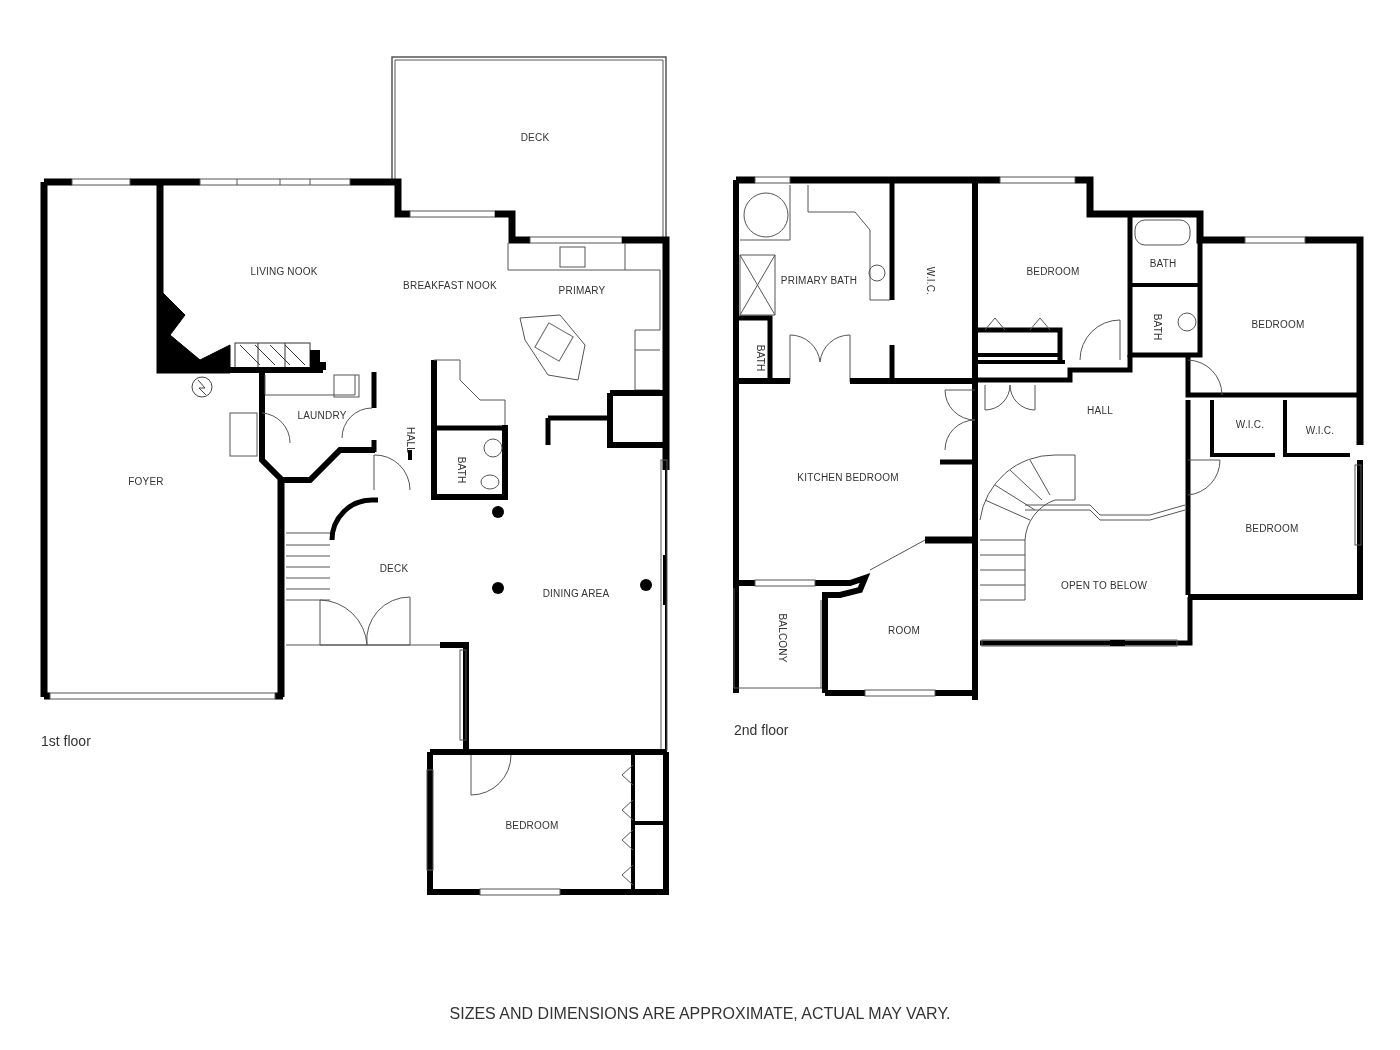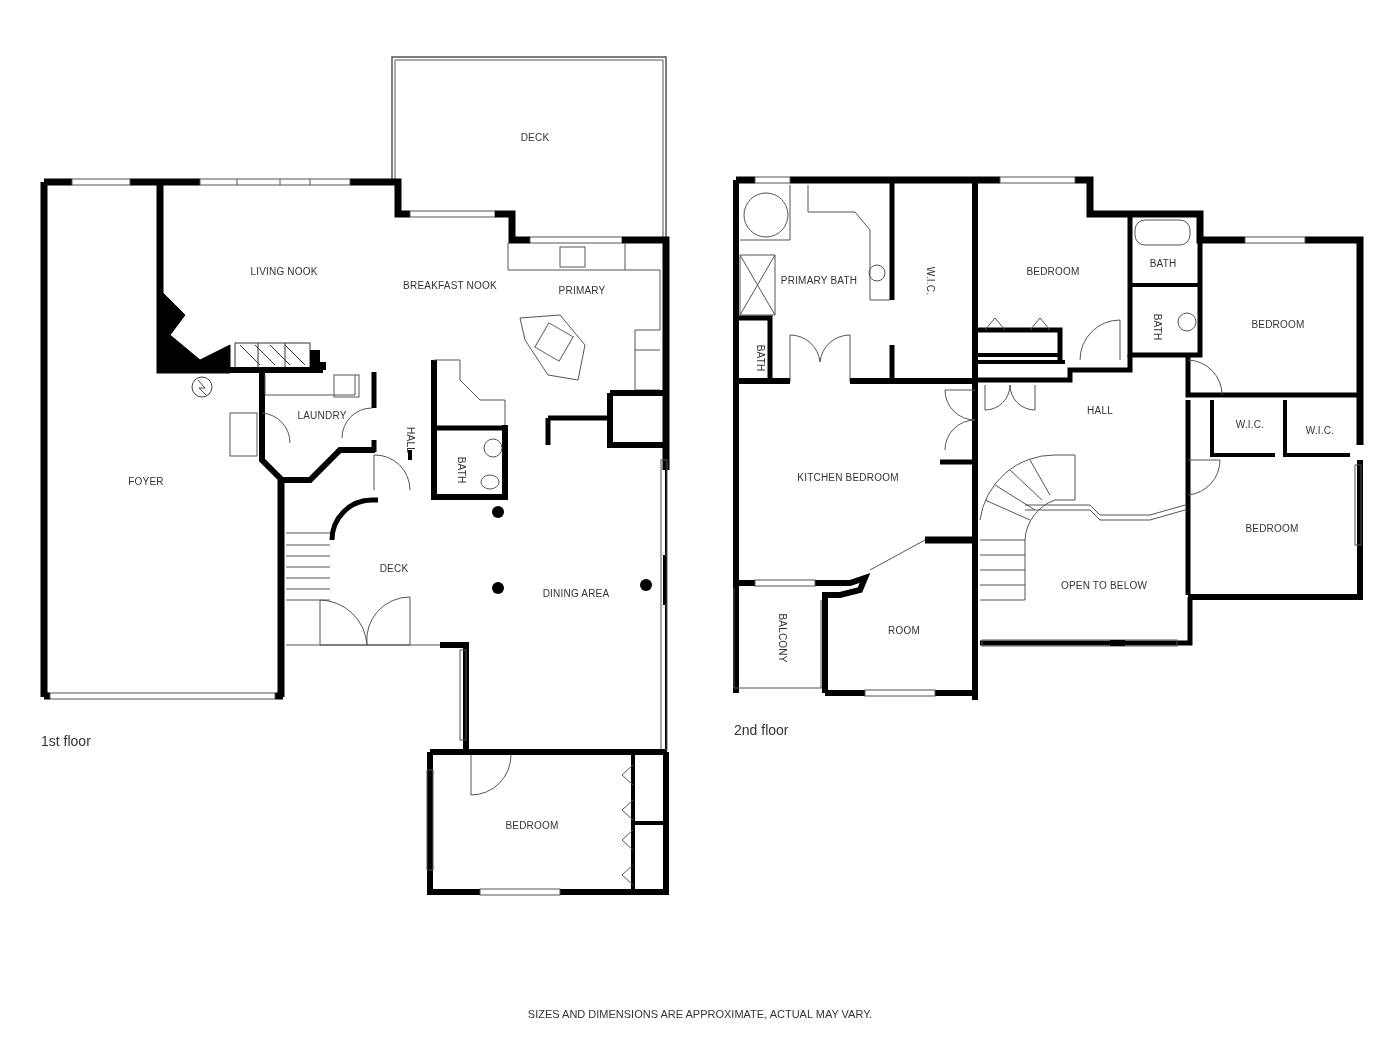--- a/index.html
+++ b/index.html
@@ -1,21 +1,21 @@
 <!DOCTYPE html>
 <html><head>
 <meta charset="utf-8">
 <style>
   html,body{margin:0;padding:0;background:#ffffff;}
   body{width:1400px;height:1050px;position:relative;overflow:hidden;font-family:"Liberation Sans","DejaVu Sans",sans-serif;}
   #plan{position:absolute;left:0;top:0;width:1400px;height:1050px;}
   .lbl{position:absolute;font-size:10px;color:#333;letter-spacing:0.2px;white-space:nowrap;transform:translate(-50%,-50%);}
   .lbl.rot{transform:translate(-50%,-50%) rotate(90deg);}
   .floorlbl{position:absolute;font-size:14px;color:#333;white-space:nowrap;}
-  .footer{position:absolute;left:700px;top:1014px;transform:translate(-50%,-50%);font-size:11px;color:#333;white-space:nowrap;}
+  .footer{position:absolute;left:700px;top:1014px;transform:translate(-50%,-50%);font-size:16px;color:#333;white-space:nowrap;}
 </style>
 </head>
 <body>
 
 <svg id="plan" width="1400" height="1050" viewBox="0 0 1400 1050" xmlns="http://www.w3.org/2000/svg">
   <g fill="none" stroke-linejoin="miter">
 
     <path d="M392 180 L392 57 L666 57 L666 240" stroke="#555" stroke-width="1.5"></path>
     <path d="M395 180 L395 60 L663 60 L663 238" stroke="#555" stroke-width="1"></path>
 

